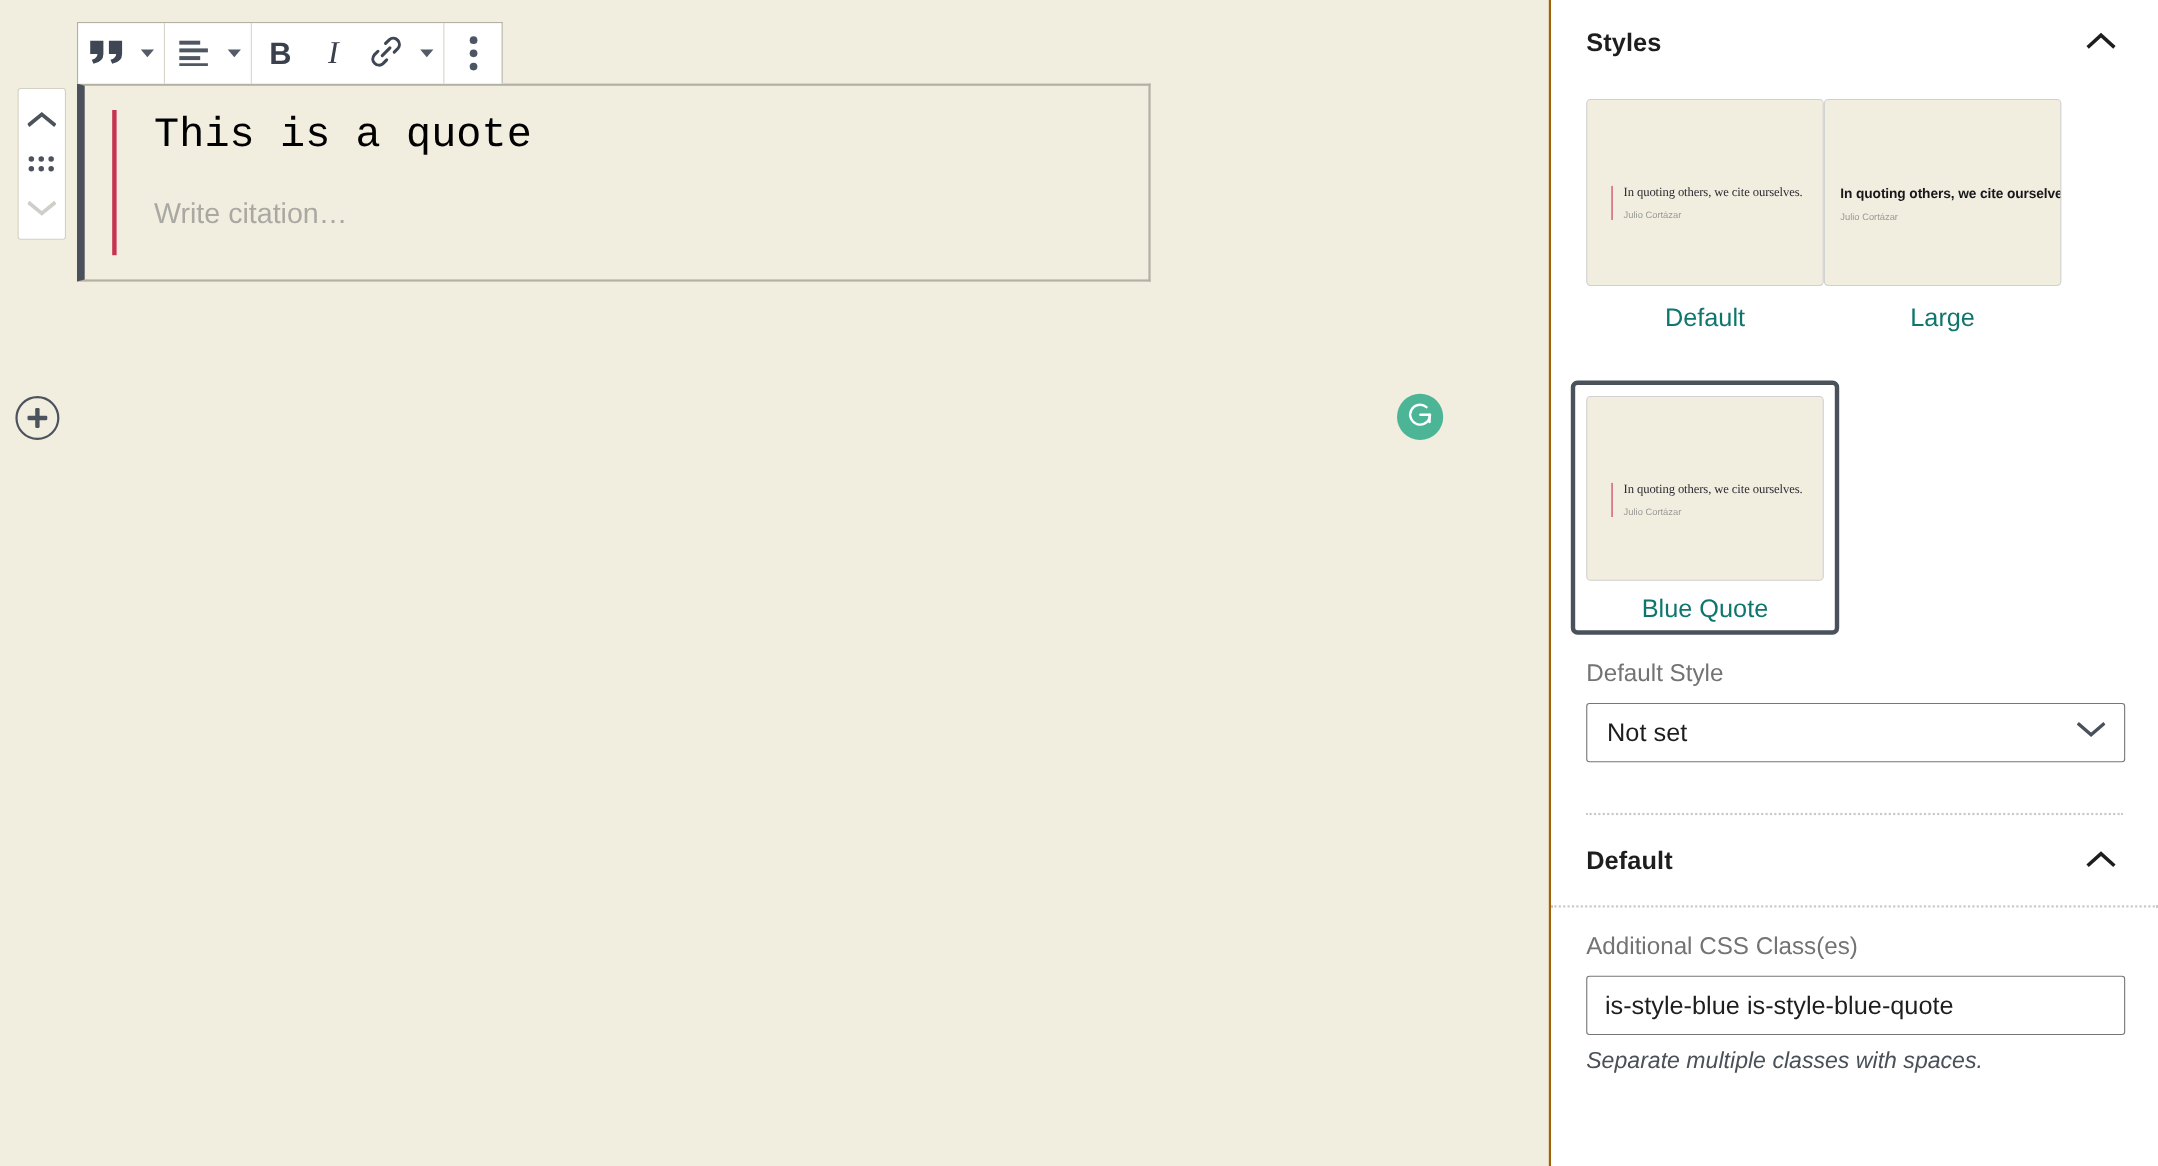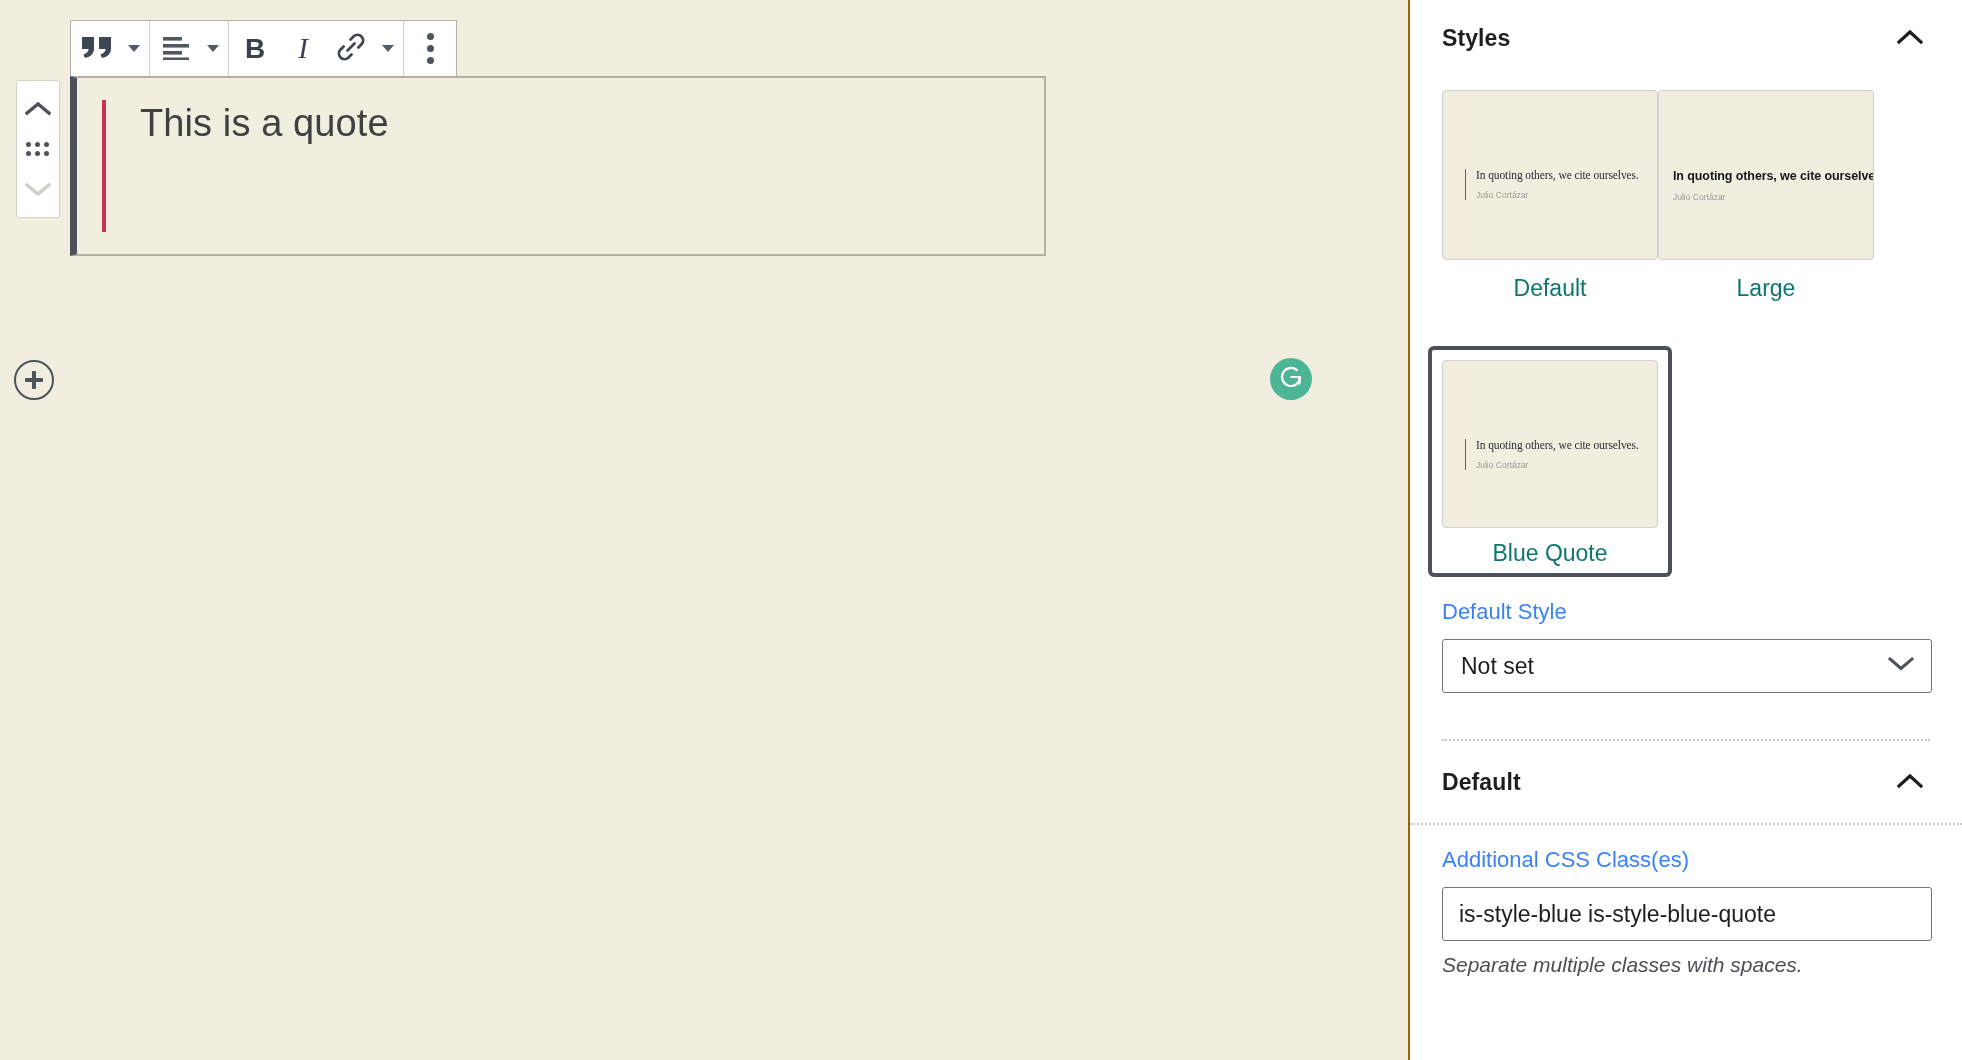--- a/index.html
+++ b/index.html
@@ -174,24 +174,24 @@
   }
   .quote-inner {
     position: relative;
     margin: 22px 0 0 25px;
     padding-left: 34px;
     border-left: 4px solid #c5334f;
     height: 132px;
     box-sizing: border-box;
   }
   .quote-text {
-    font-family: Liberation Sans, sans-serif;
+    font-family: Liberation Mono, monospace;
     font-size: 38px;
     line-height: 1.15;
-    color: #404040;
+    color: #000000;
     margin: 0;
     padding-top: 2px;
     letter-spacing: 0.1px;
   }
   .quote-citation {
     font-family: "Liberation Sans", sans-serif;
     font-size: 26px;
     color: #a9a8a2;
     margin: 33px 0 0 0;
   }
@@ -337,21 +337,21 @@
   }
   .style-item.selected .style-card { width: 216px; height: 168px; }
   .style-item.selected .style-label { margin-top: 12px; }
 
   .selected-row { padding-top: 44px; }
 
   
   .field-block { padding-top: 22px; }
   .field-label {
     font-size: 22px;
-    color: #3b82f6;
+    color: #737373;
     margin-bottom: 14px;
     display: block;
   }
   .select-wrap {
     position: relative;
     width: 490px;
     height: 54px;
   }
   .select-box {
     width: 490px;
@@ -503,20 +503,21 @@
               <i></i>
           </span>
         </button>
       </div>
 
     </div>
 
     <div class="quote-block">
       <div class="quote-inner">
         <p class="quote-text">This is a quote</p>
+        <p class="quote-citation">Write citation…</p>
       </div>
     </div>
 
     <button class="inserter" title="Add block">
       <span style="position:relative;width:18px;height:18px;display:block;">
         <span class="plus-h" style="left:0;top:7.2px;"></span>
         <span class="plus-v" style="left:7.2px;top:0;"></span>
       </span>
     </button>
 

